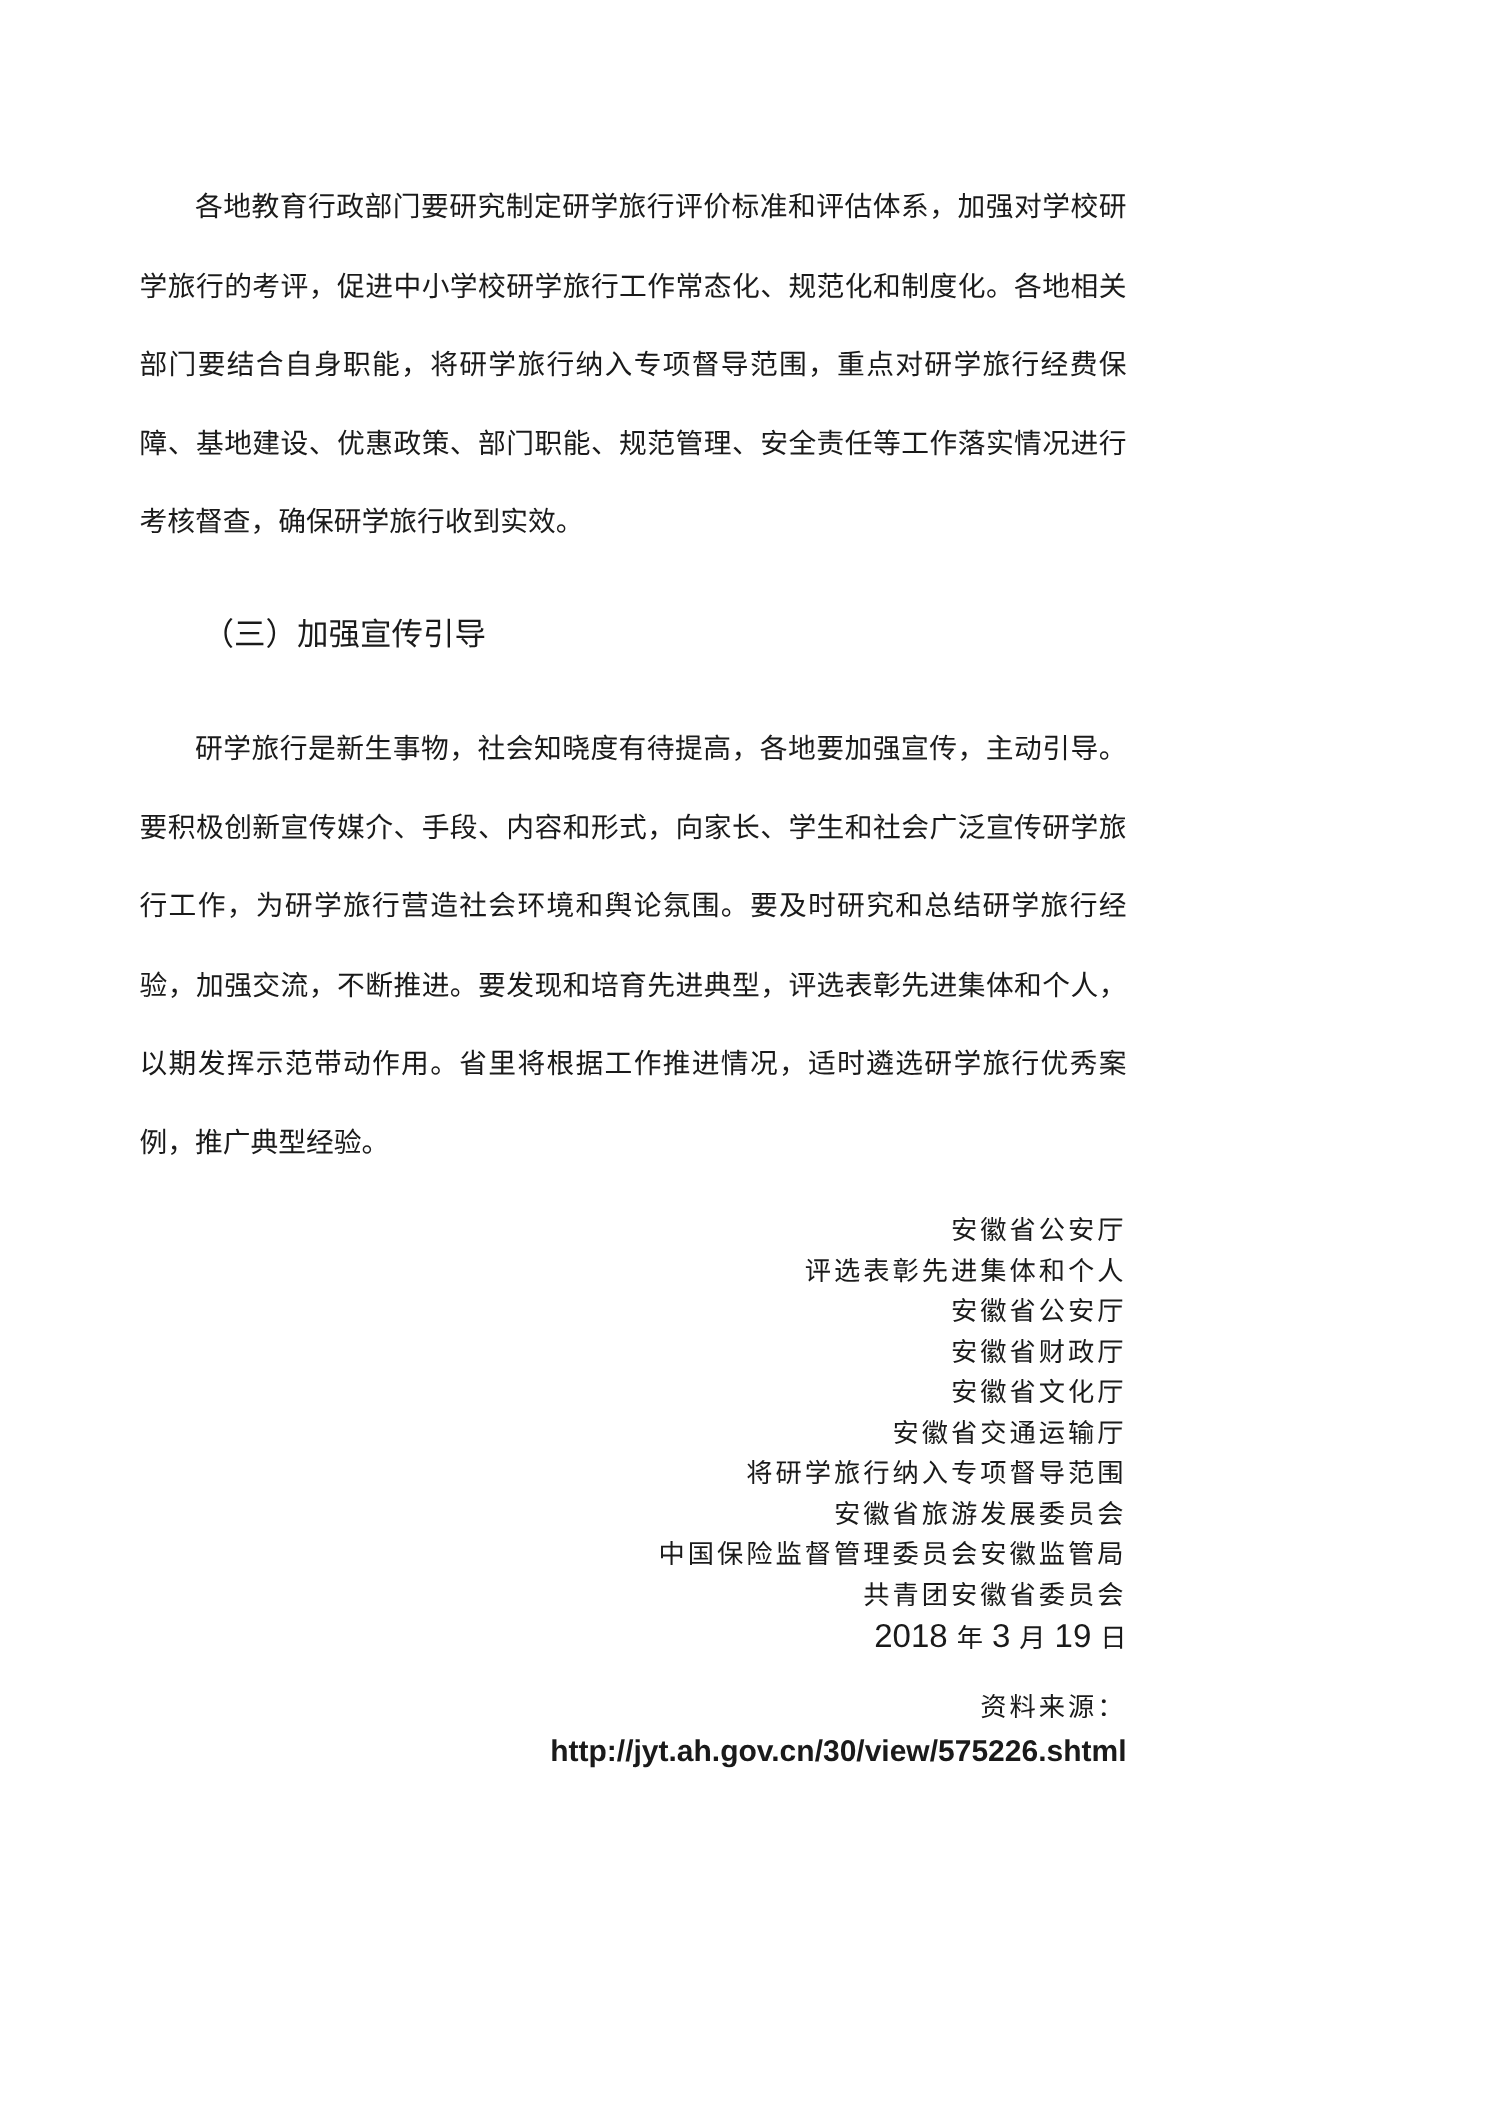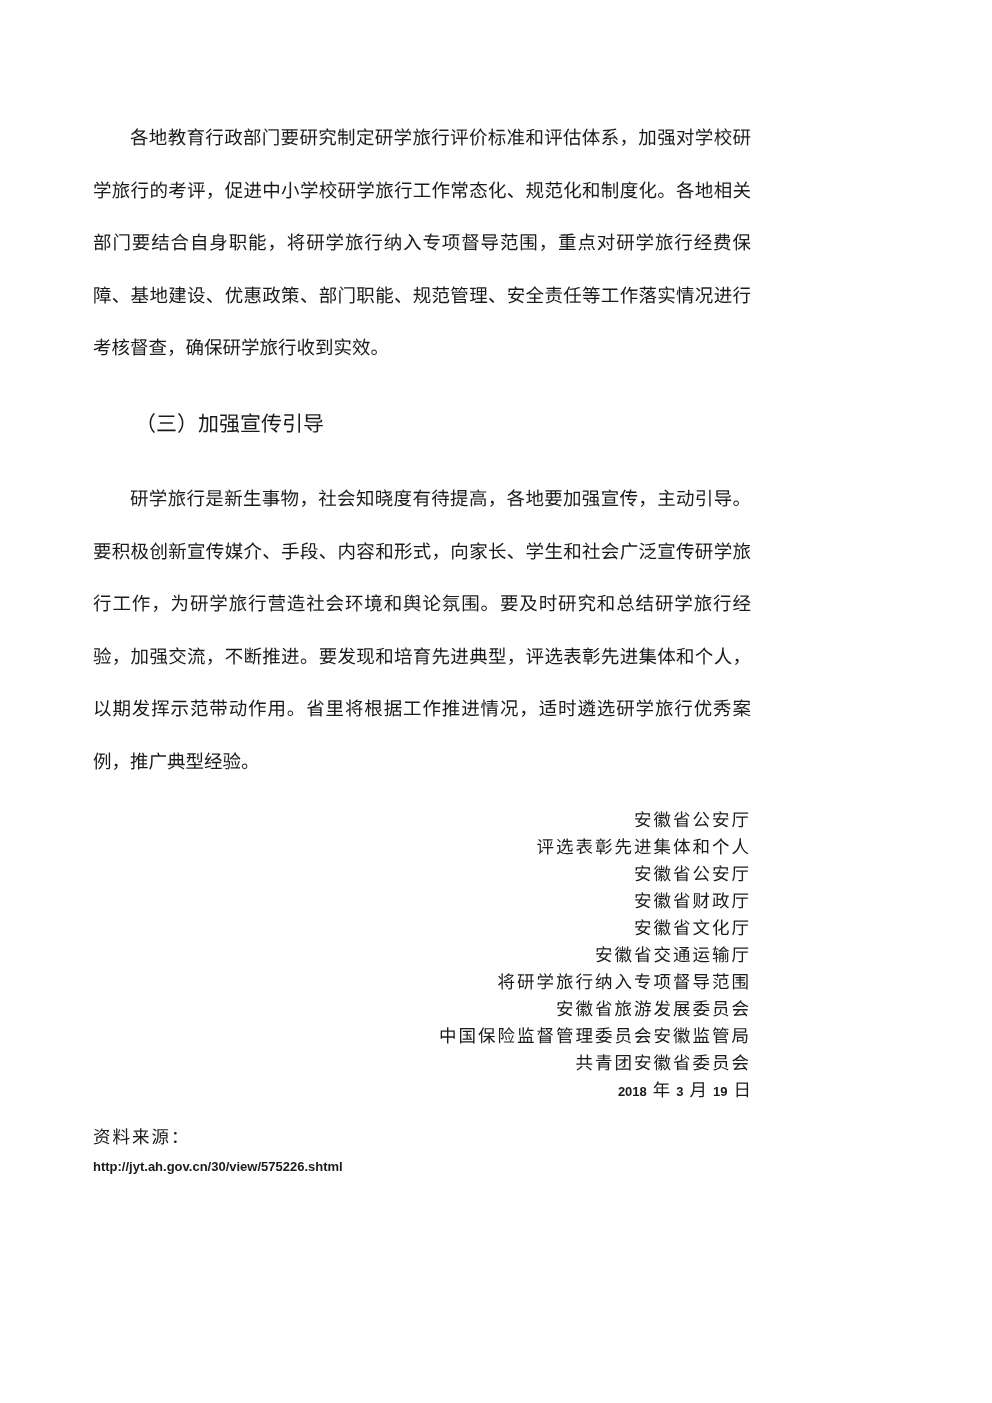--- a/index.html
+++ b/index.html
@@ -46,46 +46,47 @@
     font-size: 17.5px;
     line-height: 27px;
     color: #1a1a1a;
     letter-spacing: 2px;
   }
   .sig-line {
     white-space: nowrap;
   }
   .date-line .num {
     font-family: "Liberation Sans", "DejaVu Sans", sans-serif;
-    font-weight: 700;
-    font-size: 13px;
+    font-weight: 400;
+    font-size: 22px;
     letter-spacing: 0;
   }
   .date-line .cjk {
     font-family: "Liberation Serif", "DejaVu Serif", serif;
     letter-spacing: 0;
   }
   .date-line .sep {
     display: inline-block;
     width: 6px;
   }
   .source-section {
     margin-top: 17px;
+    text-align: right;
   }
   .source-label {
     font-family: "Liberation Serif", "DejaVu Serif", serif;
     font-size: 17.5px;
     line-height: 30px;
     color: #1a1a1a;
     letter-spacing: 2px;
   }
   .source-url {
     font-family: "Liberation Sans", "DejaVu Sans", sans-serif;
     font-weight: 700;
-    font-size: 13px;
+    font-size: 20px;
     line-height: 30px;
     color: #1a1a1a;
   }
 </style>
 </head>
 <body>
 
 <div class="page">
 
   <p class="body-para">各地教育行政部门要研究制定研学旅行评价标准和评估体系，加强对学校研学旅行的考评，促进中小学校研学旅行工作常态化、规范化和制度化。各地相关部门要结合自身职能，将研学旅行纳入专项督导范围，重点对研学旅行经费保障、基地建设、优惠政策、部门职能、规范管理、安全责任等工作落实情况进行考核督查，确保研学旅行收到实效。</p>

